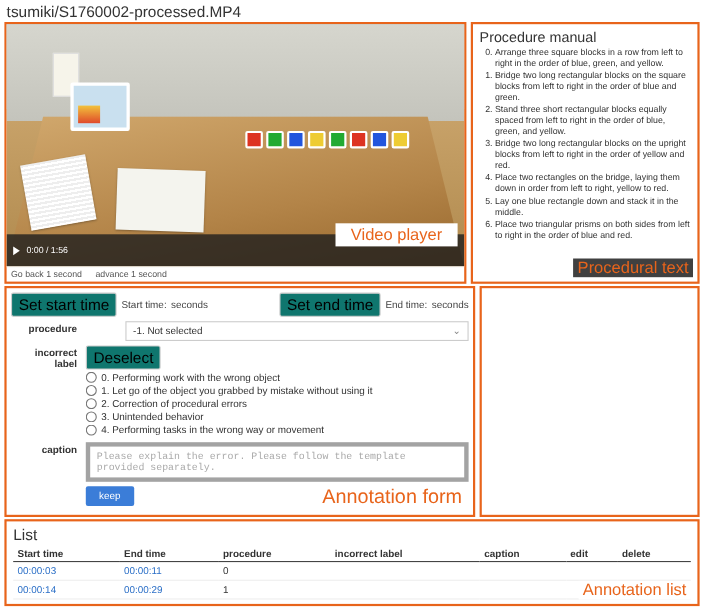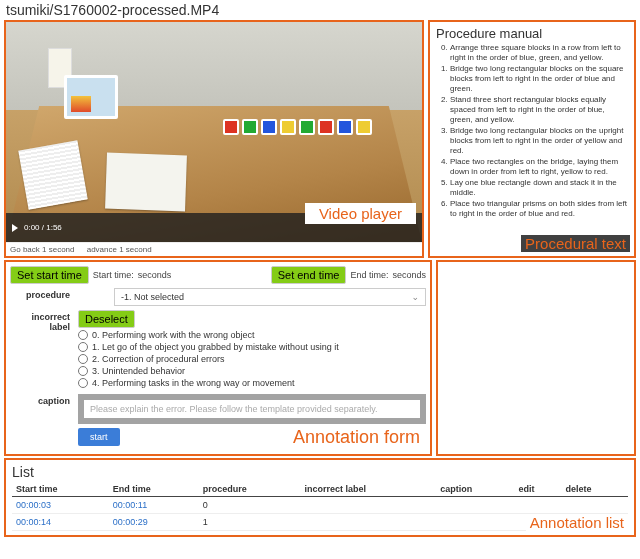--- a/index.html
+++ b/index.html
@@ -24,29 +24,29 @@
   .nav-btns { font-size:8px; color:#555; padding:2px 4px; border-top:1px solid #eee; }
   .nav-btns span { margin-right:10px; cursor:pointer; }
   .proc-wrap { flex:1; border:2px solid #e8641b; padding:4px 6px; position:relative; }
   .proc-wrap h3 { font-size:13px; font-weight:500; margin-bottom:2px; }
   .proc-wrap ol { list-style:decimal; padding-left:14px; font-size:8px; line-height:1.25; }
   .proc-wrap ol li { margin-bottom:1px; counter-increment: none; }
   .proc-label { position:absolute; right:4px; bottom:4px; color:#e8641b; font-size:15px; background:#404040; padding:0 4px; }
   .mid-row { display:flex; gap:4px; padding:0 4px; margin-top:2px; }
   .form-wrap { flex:1; border:2px solid #e8641b; padding:4px; position:relative; font-size:9px; }
   .time-row { display:flex; gap:4px; align-items:center; margin-bottom:4px; flex-wrap:wrap; }
-  .btn { border:1px solid #ccc; background:#84cc16; padding:2px 6px; font-size:11px; cursor:pointer; border-radius:2px; }
+  .btn { border:1px solid #ccc; background:#0f766e; padding:2px 6px; font-size:14px; cursor:pointer; border-radius:2px; }
   .lbl-inline { font-size:9px; color:#444; }
   .form-row { display:flex; gap:8px; margin:4px 0; align-items:flex-start; }
   .form-row .fl { width:60px; text-align:right; font-weight:600; font-size:9px; padding-top:2px; }
   .sel { flex:1; border:1px solid #ccc; padding:3px 6px; font-size:9px; display:flex; justify-content:space-between; align-items:center; background:#fff;margin-left:36px; }
   .radio-col { flex:1; }
   .radio-col label { display:flex; align-items:center; gap:4px; font-size:9px; margin:2px 0; }
   .radio-col input { width:10px; height:10px; }
-  .cap-input { flex:1; border:6px solid #a3a3a3; padding:4px 6px; font-size:9px; color:#aaa; background:#fff; }
+  .cap-input { flex:1; border:4px solid #a3a3a3; padding:4px 6px; font-size:9px; color:#aaa; background:#fff;font-family:Liberation Mono, monospace; }
   .keep-btn { background:#3b7dd8; color:#fff; border:none; padding:4px 12px; font-size:9px; border-radius:2px; cursor:pointer; }
   .form-label { position:absolute; right:6px; bottom:6px; color:#e8641b; font-size:18px; background:#fff; padding:0 4px; }
   .empty-side { width:200px; border:2px solid #e8641b; }
   .list-wrap { margin:2px 4px 4px; border:2px solid #e8641b; padding:4px 6px; position:relative; }
   .list-wrap h3 { font-size:14px; font-weight:400; margin-bottom:2px; }
   table { width:100%; border-collapse:collapse; font-size:9px; }
   th { text-align:left; font-weight:600; padding:2px 4px; border-bottom:1px solid #444; }
   td { padding:3px 4px; border-bottom:1px solid #eee; }
   .t-link { color:#2b6fc7; cursor:pointer; }
   .list-label { position:absolute; right:6px; bottom:4px; color:#e8641b; font-size:15px; background:#fff; padding:0 4px; }
@@ -152,21 +152,21 @@
       </div>
     </div>
 
     <div class="form-row">
       <div class="fl">caption</div>
       <div class="cap-input" title="Please explain the error. Please follow the template provided separately.">Please explain the error. Please follow the template provided separately.</div>
     </div>
 
     <div class="form-row">
       <div class="fl"></div>
-      <button class="keep-btn">start</button>
+      <button class="keep-btn">keep</button>
     </div>
 
     <div class="form-label">Annotation form</div>
   </div>
   <div class="empty-side"></div>
 </div>
 
 <div class="list-wrap">
   <h3>List</h3>
   <table>

